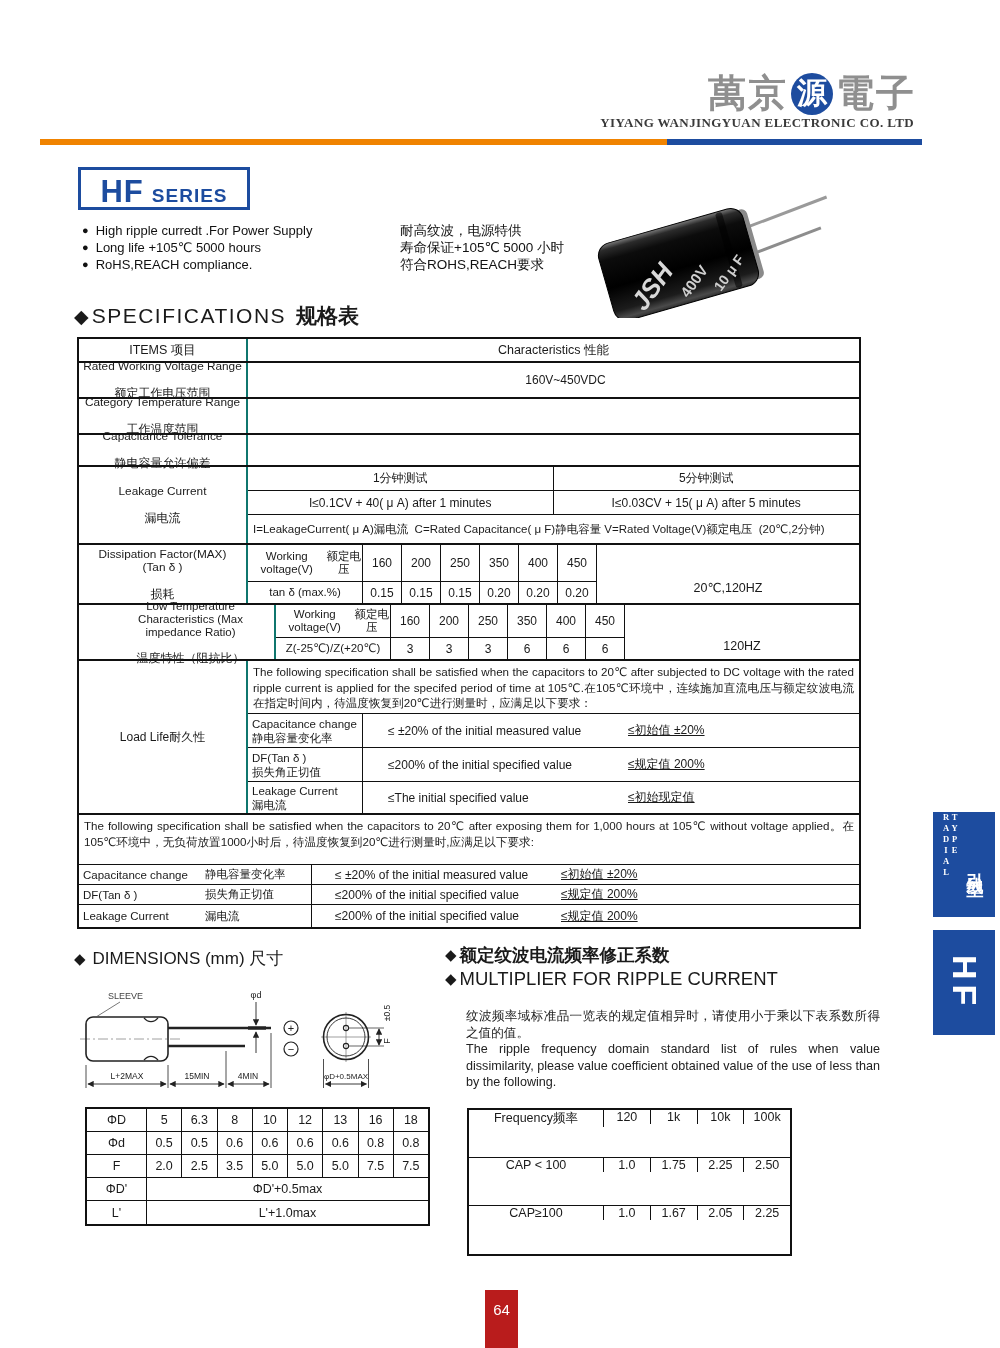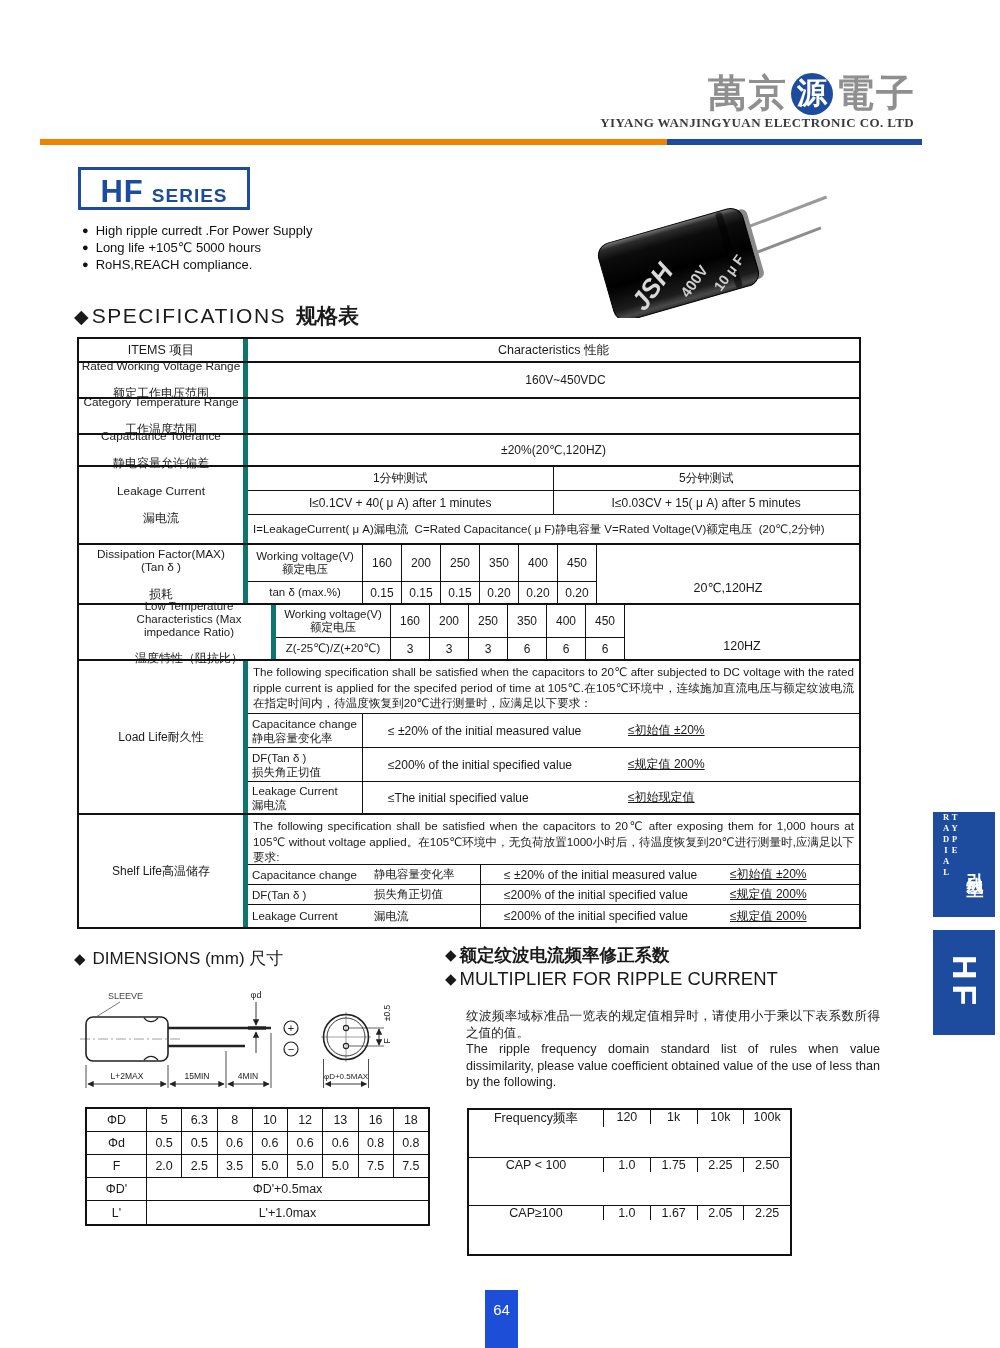--- a/index.html
+++ b/index.html
@@ -28,33 +28,33 @@
   .features-zh { position:absolute; left:400px; top:222px; font-size:13.5px; line-height:17px; color:#111; }
 
   
   .sectitle { position:absolute; display:flex; align-items:center; color:#1a1a1a; }
   .diamond { margin-right:3px; }
 
   
   .spectable { position:absolute; left:77px; top:337px; width:784px; border:2px solid #111; background:#fff; font-size:12px; }
   .srow { display:flex; border-bottom:2px solid #111; align-items:stretch; }
   .srow.last { border-bottom:none; }
-  .c-label { width:169px; border-right:5px solid #0f766e; display:flex; flex-direction:column;
+  .c-label { width:169px; border-right:2px solid #0f766e; display:flex; flex-direction:column;
              align-items:center; justify-content:center; text-align:center; line-height:14px; padding:1px; }
   .c-flex { flex:1; display:flex; align-items:center; justify-content:center; text-align:center; white-space:pre-wrap; }
   .c-body { flex:1; display:flex; flex-direction:column; }
   .sub { display:flex; border-bottom:1px solid #111; align-items:stretch; }
   .sub.lastsub { border-bottom:none; flex:1; }
   .half { width:50%; border-right:1px solid #111; display:flex; align-items:center; justify-content:center; }
   .half2 { flex:1; display:flex; align-items:center; justify-content:center; }
   .note { align-items:center; padding-left:5px; font-size:11.5px; white-space:pre-wrap; }
   .disp-left { width:349px; border-right:1px solid #111; display:flex; flex-direction:column; }
   .disp-r { display:flex; border-bottom:1px solid #111; align-items:stretch; }
   .disp-r.lastsub { border-bottom:none; flex:1; }
-  .lbl2 { width:115px; border-right:1px solid #111; display:flex; flex-direction:column; align-items:center;
+  .lbl2 { width:115px; border-right:1px solid #111; display:flex; flex-direction:row; align-items:center;
           justify-content:center; text-align:center; line-height:13.5px; font-size:11.5px; }
   .v6 { flex:1; border-right:1px solid #111; display:flex; align-items:center; justify-content:center; }
   .v6.lastv { border-right:none; }
   .cond { flex:1; display:flex; align-items:center; justify-content:center; font-size:12.5px;margin-top:27px; }
   .intro { padding:3px 5px 0 5px; font-size:11.6px; line-height:15.5px; text-align:justify; display:block; }
   .h-lbl { width:115px; border-right:1px solid #111; display:flex; flex-direction:column; justify-content:center;
            padding-left:4px; line-height:14px; font-size:11.5px; }
   .i-lbl { width:233px; border-right:1px solid #111; display:flex; align-items:center; padding-left:4px; font-size:11.5px; }
   .i-lbl .ien { width:122px; }
   .specv { flex:1; display:flex; align-items:center;margin-left:17px; }
@@ -84,21 +84,21 @@
 
   
   .tab1 { position:absolute; left:933px; top:812px; width:62px; height:105px; background:#1d4c9f;
           display:flex; align-items:center; justify-content:center; gap:5px; }
   .tab1 .radial { writing-mode:vertical-lr; text-orientation:upright; font-family:"Liberation Serif",serif;
                   font-weight:bold; font-size:8.5px; color:#fff; letter-spacing:1px; line-height:1; }
   .tab1 .yinxian { writing-mode:vertical-rl; font-size:17px; font-weight:bold; color:#fff; letter-spacing:3px; }
   .tab2 { position:absolute; left:933px; top:930px; width:62px; height:105px; background:#1d4c9f;
           display:flex; align-items:center; justify-content:center; }
   .tab2 span { writing-mode:vertical-rl; font-size:34px; font-weight:bold; color:#fff; letter-spacing:5px; }
-  .pagebox { position:absolute; left:485px; top:1290px; width:33px; height:58px; background:#1d4ed8;
+  .pagebox { position:absolute; left:485px; top:1290px; width:33px; height:58px; background:#b91c1c;
              color:#fff; font-size:15px; text-align:center; padding-top:11px; }
 
   svg text { font-family:"Liberation Sans","DejaVu Sans",sans-serif; }
 </style>
 </head>
 <body>
 
 <div class="page">
 
   <div class="logo-row">
@@ -121,20 +121,25 @@
         <span>High ripple curredt .For Power  Supply</span>
       </div>
     <div class="li">
         <span class="b">●</span>
         <span>Long life +105℃ 5000 hours</span>
       </div>
     <div class="li">
         <span class="b">●</span>
         <span>RoHS,REACH compliance.</span>
       </div>
+  </div>
+  <div class="features-zh">
+    <div>耐高纹波，电源特供</div>
+    <div>寿命保证+105℃ 5000 小时</div>
+    <div>符合ROHS,REACH要求</div>
   </div>
 
   <svg style="position:absolute;left:590px;top:192px;" width="252" height="126" viewBox="0 0 252 126">
     <defs>
       <linearGradient id="capg" x1="0" y1="0" x2="0" y2="1">
         <stop offset="0" stop-color="#7a7a7a"></stop>
           <stop offset="0.07" stop-color="#2b2b2b"></stop>
         <stop offset="0.2" stop-color="#0c0c0c"></stop>
           <stop offset="0.55" stop-color="#000"></stop>
         <stop offset="0.85" stop-color="#1c1c1c"></stop>
@@ -176,21 +181,20 @@
       <div class="c-label">
         <div class="l-en">Category Temperature Range</div>
         <div class="l-zh">工作温度范围</div>
       </div>
     </div>
     <div class="srow" style="height:32px;">
       <div class="c-label">
         <div class="l-en">Capacitance Tolerance</div>
         <div class="l-zh">静电容量允许偏差</div>
       </div>
-      <div class="c-flex">±20%(20℃,120HZ)</div>
     </div>
 
     <div class="srow" style="height:78px;">
       <div class="c-label">
         <div class="l-en">Leakage Current</div>
         <div class="l-zh">漏电流</div>
       </div>
       <div class="c-body">
         <div class="sub" style="height:24px;">
           <div class="half">1分钟测试</div>
@@ -300,21 +304,20 @@
           </div>
           <div class="specv">
             <span class="spec-en">≤The initial specified value</span>
             <span class="spec-zh">≤初始现定值</span>
           </div>
         </div>
       </div>
     </div>
 
     <div class="srow last" style="height:112px;">
-      <div class="c-label">Shelf Life高温储存</div>
       <div class="c-body">
         <div class="sub intro" style="height:50px;">The following specification shall be satisfied when the capacitors to 20℃ after exposing them for 1,000 hours at 105℃ without voltage applied。在105℃环境中，无负荷放置1000小时后，待温度恢复到20℃进行测量时,应满足以下要求:</div>
         <div class="sub" style="height:20px;">
           <div class="i-lbl">
             <span class="ien">Capacitance change</span>
             <span>静电容量变化率</span>
           </div>
           <div class="specv specv2">
             <span class="spec-en">≤ ±20% of  the initial measured value</span>
             <span class="spec-zh">≤初始值 ±20%</span>

